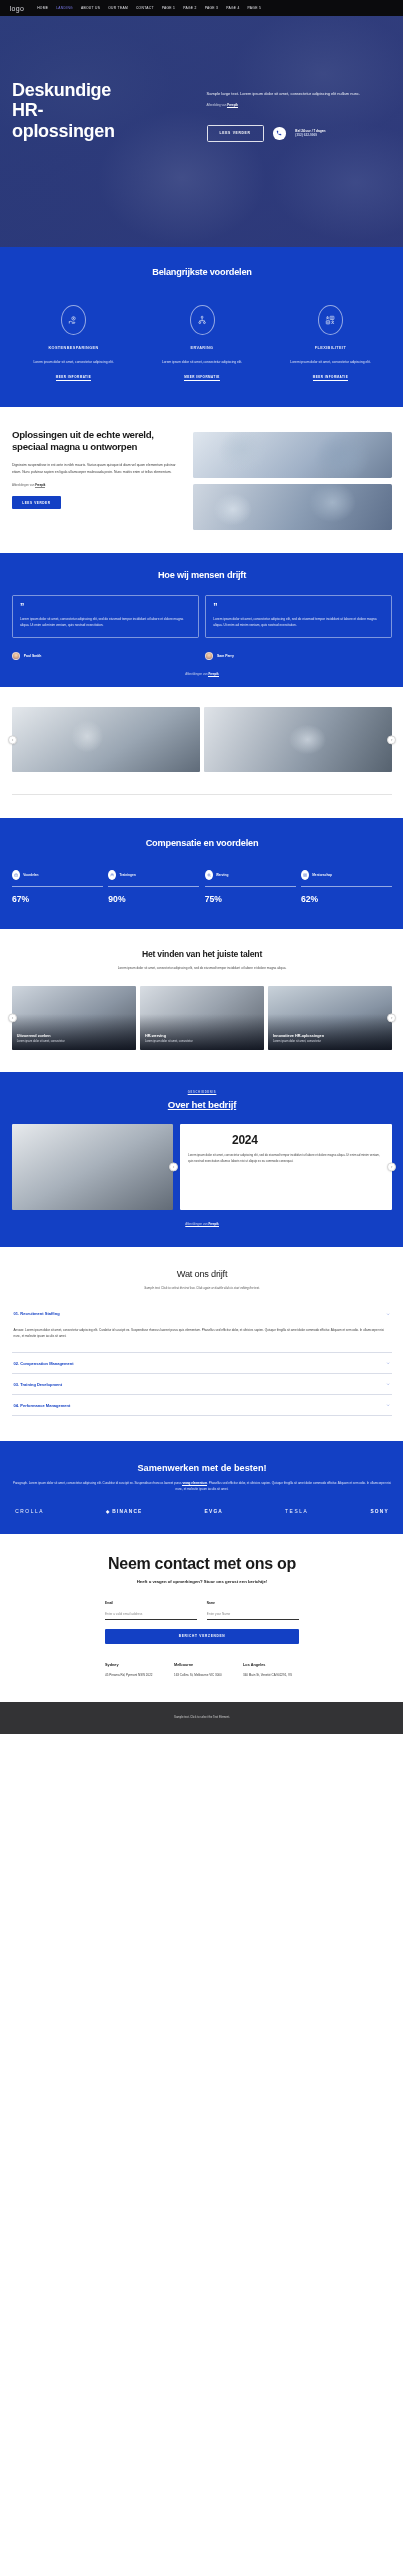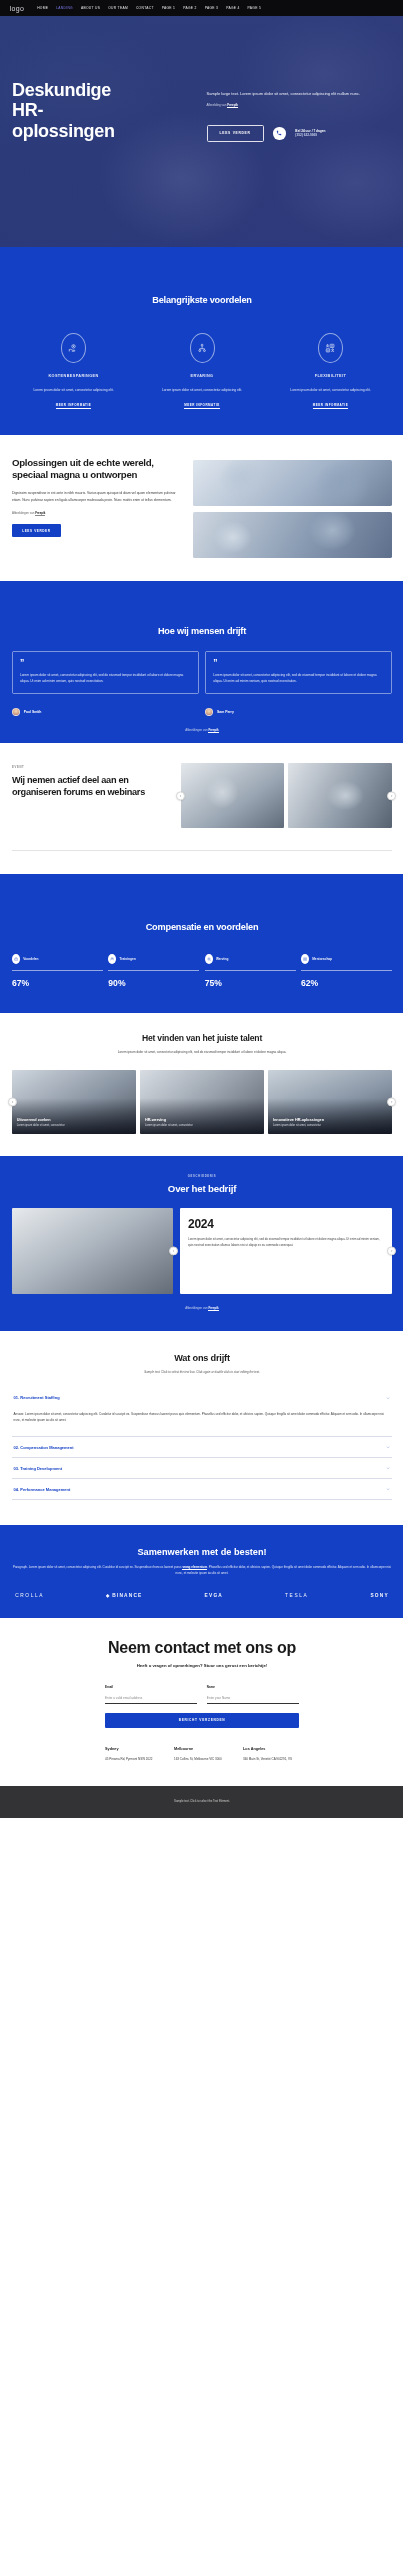--- a/index.html
+++ b/index.html
@@ -48,21 +48,21 @@
     width:12.4px; height:12.4px; border-radius:50%; background:#fff; display:flex;
     align-items:center; justify-content:center; flex:none;
   }
   .phone-circle svg { width:6px; height:6px; fill:#1f3fb5; }
   .phone-txt { line-height:1.5; }
   .phone-txt .l1 { color:#fff; font-size:3.2px; font-weight:700; }
   .phone-txt .l2 { color:#c7cfe8; font-size:3.2px; font-weight:600; }
 
   
   .blue { background:#1340c4; color:#fff; }
-  .sec-title { text-align:center; font-size:9.2px; font-weight:700; letter-spacing:-0.2px;margin-top:28px; }
+  .sec-title { text-align:center; font-size:9.2px; font-weight:700; letter-spacing:-0.2px; }
   .benefits { padding:20px 12px 26px; }
   .ben-grid { display:flex; gap:5.4px; margin-top:28px; }
   .ben-col { flex:1; text-align:center; }
   .ben-circle {
     width:25px; height:30px; border:0.5px solid rgba(255,255,255,.55); border-radius:50%;
     margin:0 auto; display:flex; align-items:center; justify-content:center;
   }
   .ben-circle svg { width:10.2px; height:10.2px; stroke:#fff; fill:none; stroke-width:1.4; }
   .ben-name { margin-top:11.3px; font-size:3.8px; letter-spacing:0.4px; font-weight:700; color:#e4e8f7; }
   .ben-desc { margin-top:8.6px; font-size:3.3px; line-height:1.85; color:#dde3f6; padding:0 7.5px; }
@@ -151,34 +151,34 @@
   .card { flex:1; height:64px; border-radius:1.1px; position:relative; overflow:hidden; }
   .c1 { background:linear-gradient(150deg,#cfd6de,#8a95a3 55%,#4e5661); }
   .c2 { background:linear-gradient(140deg,#d8dde3,#9aa3ae 50%,#5a626d); }
   .c3 { background:linear-gradient(160deg,#c9d2da,#8794a4 55%,#49535f); }
   .card-grad { position:absolute; inset:auto 0 0 0; height:56%; background:linear-gradient(to top, rgba(10,14,25,.88), transparent); }
   .card-body { position:absolute; left:4.8px; right:4.8px; bottom:4.8px; }
   .card-title { color:#fff; font-size:3.8px; font-weight:700; }
   .card-desc { color:#dcdfe8; font-size:2.7px; margin-top:2.7px; line-height:1.7; }
 
   
-  .about { padding:18.3px 12px 21.5px; }
+  .about { padding:18.3px 12px 21.5px;text-decoration:underline; }
   .about .eyebrow2 { text-align:center; font-size:2.7px; letter-spacing:0.7px; color:#c3cdee; font-weight:600; }
   .about h2 { text-align:center; margin-top:5.4px; font-size:9.7px; font-weight:700; letter-spacing:-0.2px; }
   .about-row { display:flex; gap:6.5px; margin-top:14px; position:relative; align-items:stretch; }
   .about-img { width:161px; height:86px; border-radius:1.1px; background:linear-gradient(150deg,#e7eaed,#a8b1bb 50%,#626b76); }
   .about-card { flex:1; background:#fff; color:#1a1a1a; border-radius:1.1px; padding:8.6px 8.6px 9.7px; }
-  .year { font-size:12px; font-weight:700; letter-spacing:-0.3px; }
+  .year { font-size:12px; font-weight:700; letter-spacing:-0.3px;margin-left:44px; }
   .about-card p { margin-top:6.5px; font-size:2.9px; line-height:2.0; color:#444; }
   .about-credit { text-align:center; margin-top:12px; font-size:2.9px; color:#ccd4f0; }
   .about-credit b { color:#fff; border-bottom:0.5px solid #fff; }
 
   
   .faq { padding:21.5px 12px 25px; }
-  .faq h2 { text-align:center; font-size:9.2px; font-weight:700; letter-spacing:-0.2px; }
+  .faq h2 { text-align:center; font-size:9.2px; font-weight:400; letter-spacing:-0.2px; }
   .faq .note { text-align:center; margin-top:7px; font-size:2.9px; font-style:italic; color:#555; }
   .acc { margin-top:14px; }
   .acc-item { border-bottom:0.5px solid #d9dde8; }
   .acc-head { display:flex; align-items:center; justify-content:space-between; padding:7.5px 1.6px 7.5px 1.6px; cursor:pointer; }
   .acc-title { font-size:4px; font-weight:700; color:#1340c4; }
   .chev { width:4.3px; height:4.3px; stroke:#5b7ad6; fill:none; stroke-width:2; }
   .acc-body { padding:3.2px 1.6px 13px; font-size:3px; line-height:2.0; color:#3a3a3a; }
 
   
   .partners { padding:21.5px 12px 20.5px; }
@@ -358,24 +358,20 @@
           <div class="author-name">Sam Perry</div>
         </div>
       </div>
     </div>
     <div class="testi-credit">
       <span>Afbeeldingen van </span><b>Freepik</b>
     </div>
   </div>
 
   <div class="forums">
-    <div class="forums-left">
-      <div class="eyebrow">EVENT</div>
-      <h2>Wij nemen actief deel aan en organiseren forums en webinars</h2>
-    </div>
     <div class="forums-right">
       <div class="arrow-btn arrow-l">
         <svg viewBox="0 0 24 24">
             <polyline points="15 5 8 12 15 19"></polyline>
           </svg>
       </div>
       <div class="f-img f-img-1"></div>
       <div class="f-img f-img-2"></div>
       <div class="arrow-btn arrow-r">
         <svg viewBox="0 0 24 24">

